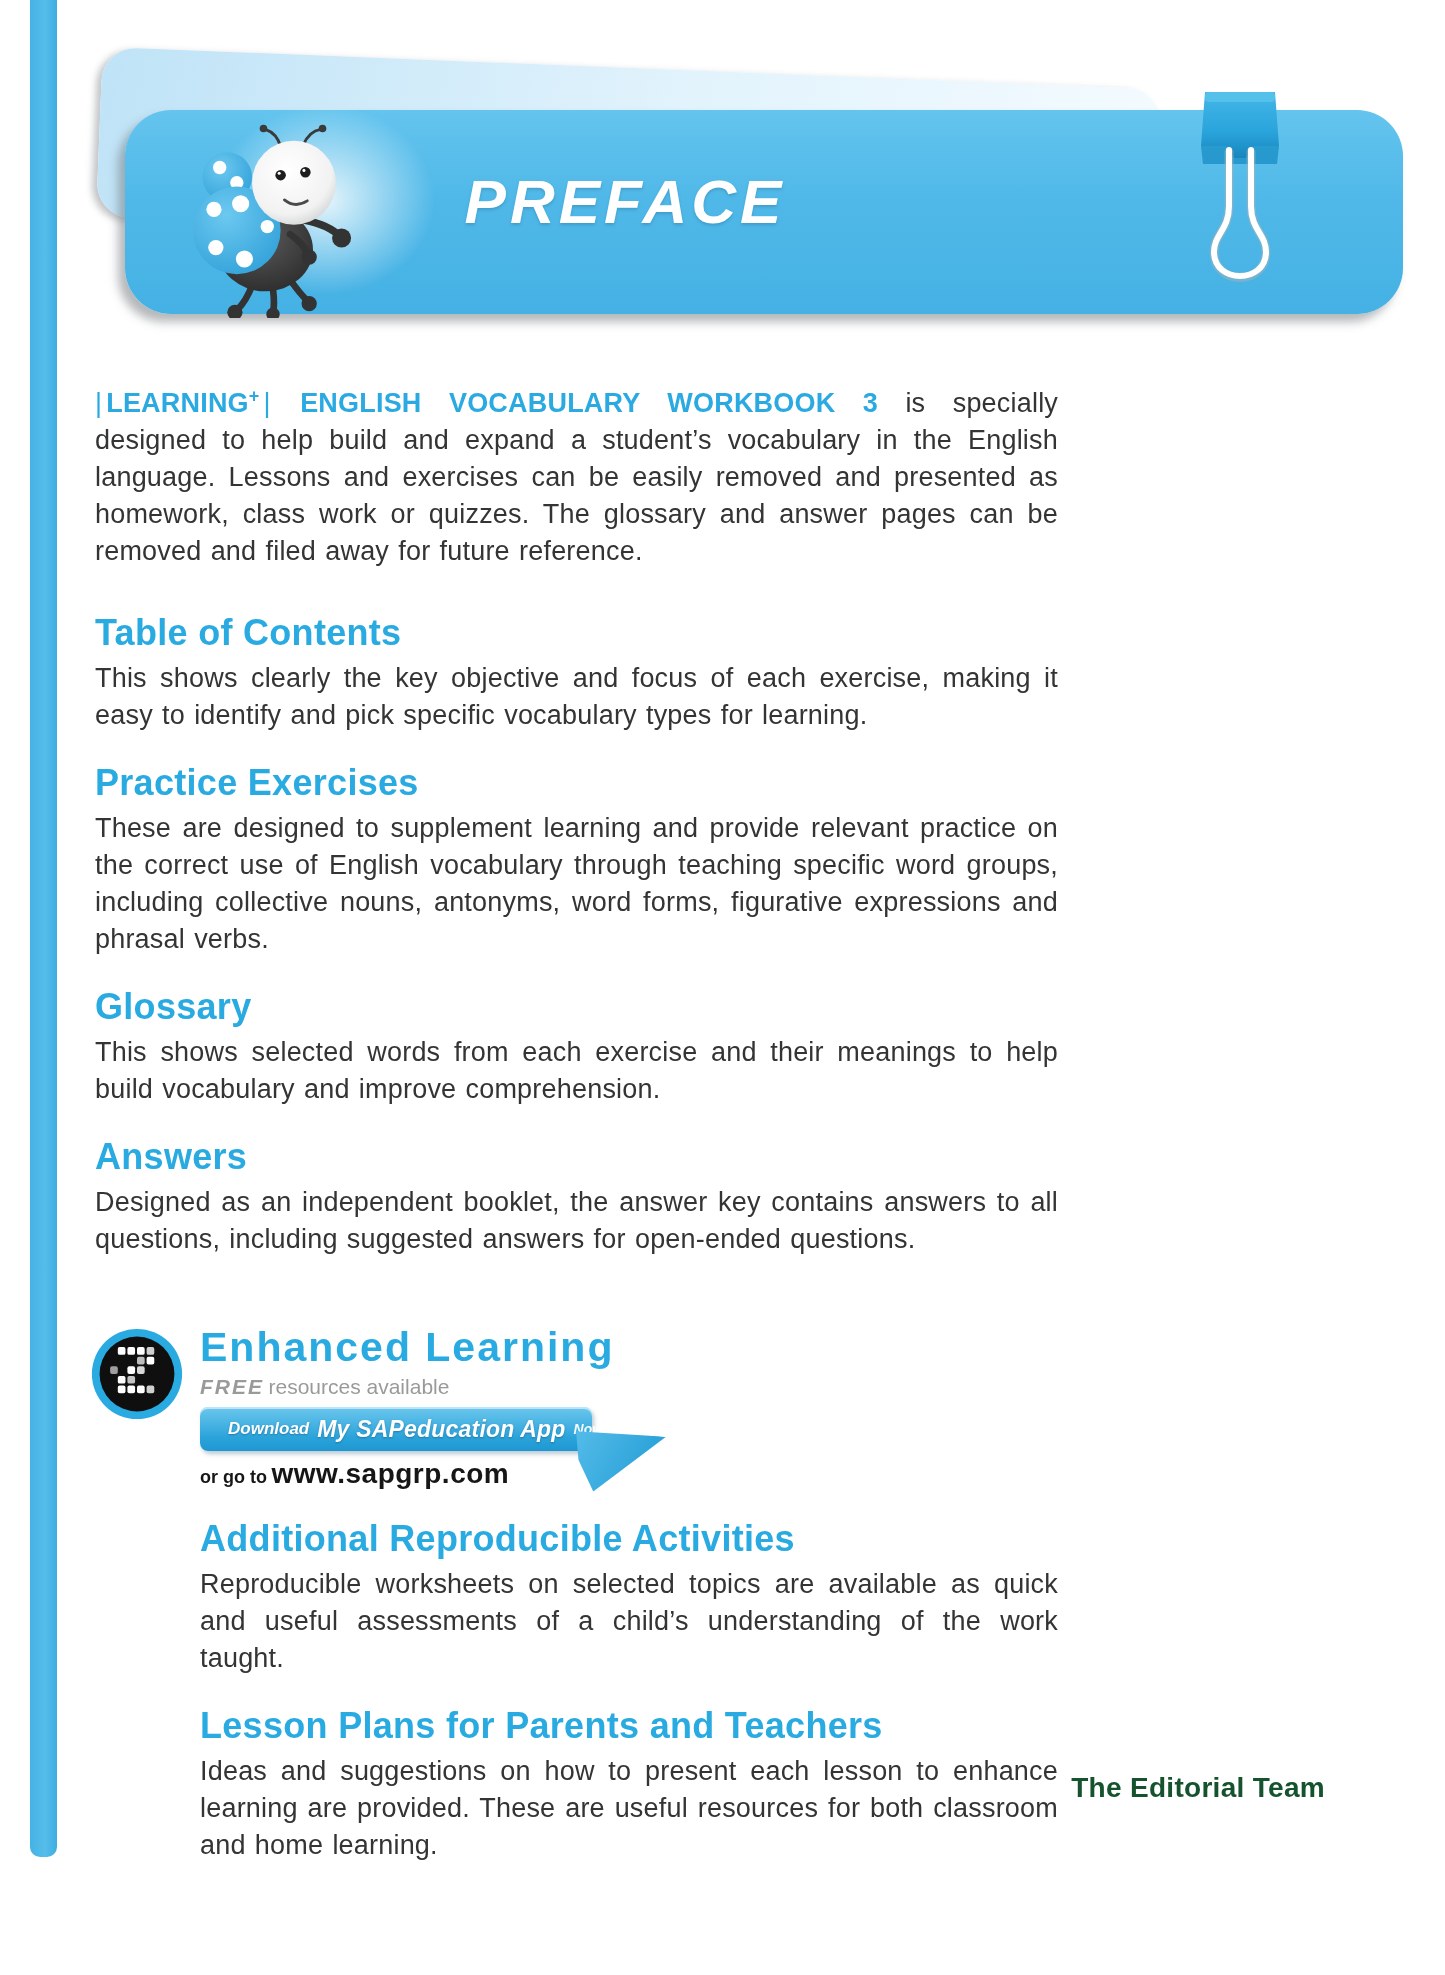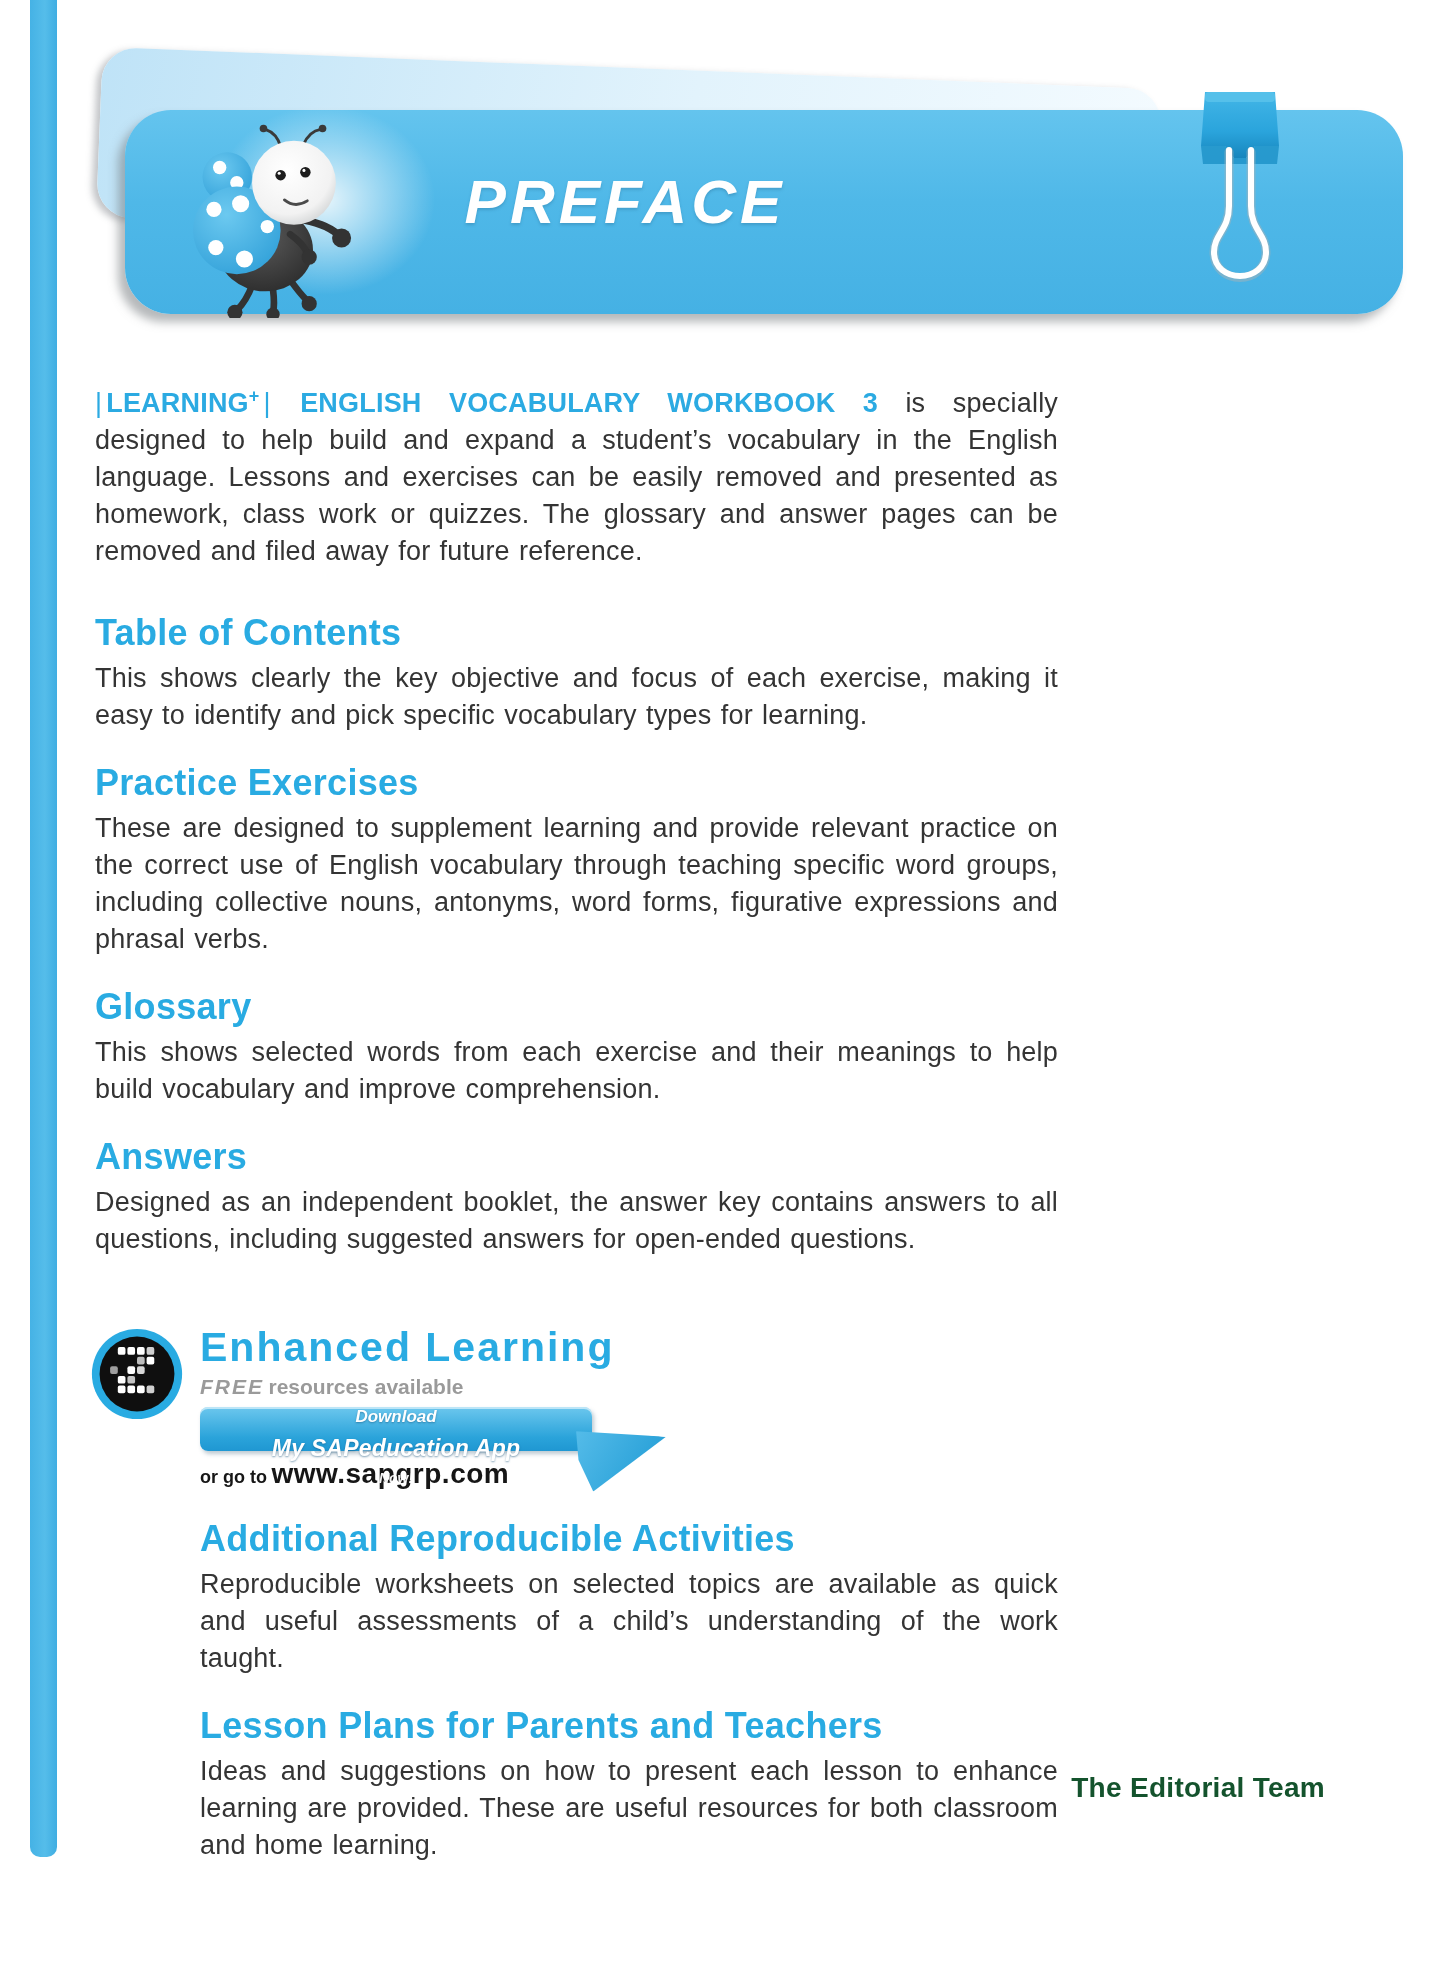--- a/index.html
+++ b/index.html
@@ -63,28 +63,28 @@
   }
   
   .enhanced { position:relative; margin-top:66px; padding-left:105px; min-height:200px; }
   .el-logo { position:absolute; left:-6px; top:2px; }
   .el-title {
     color:#29abe2; font-size:41px; font-weight:bold;
     letter-spacing:2px; line-height:46px;
   }
   .free-line { margin-top:5px; color:#9a9a9a; }
   .free-word { font-style:italic; font-size:21px; letter-spacing:2px; font-weight:bold; }
-  .free-rest { font-weight:bold; font-size:21px;margin-top:34px; }
+  .free-rest { font-weight:normal; font-size:21px;margin-top:34px; }
   .ribbon {
     position:relative; margin-top:8px; width:392px; height:44px;
     background:linear-gradient(#6cc7ee, #2aa3da 70%, #1f97d2);
     border-radius:8px;
     box-shadow:inset 0 2px 0 rgba(255,255,255,.55), 2px 3px 4px rgba(90,120,140,.4);
     display:flex; align-items:center; padding:0 28px; gap:8px;
-    color:#fff; font-style:italic; font-weight:bold; white-space:nowrap;flex-direction:column;
+    color:#fff; font-style:italic; font-weight:bold; white-space:nowrap;
   }
   .ribbon .dl { font-size:17px; text-shadow:0 1px 2px rgba(20,80,120,.5); }
   .ribbon .main { font-size:23px; letter-spacing:.2px; text-shadow:0 1px 2px rgba(20,80,120,.5); }
   .ribbon .now { font-size:14px; opacity:.95; }
   .ribbon-tail {
     position:absolute; left:478px; top:108px; width:90px; height:62px;
     background:linear-gradient(115deg,#55bce9,#1e9ad4);
     clip-path:polygon(0 6%, 100% 0, 26% 100%, 6% 52%);
     transform:rotate(6deg);
   }

